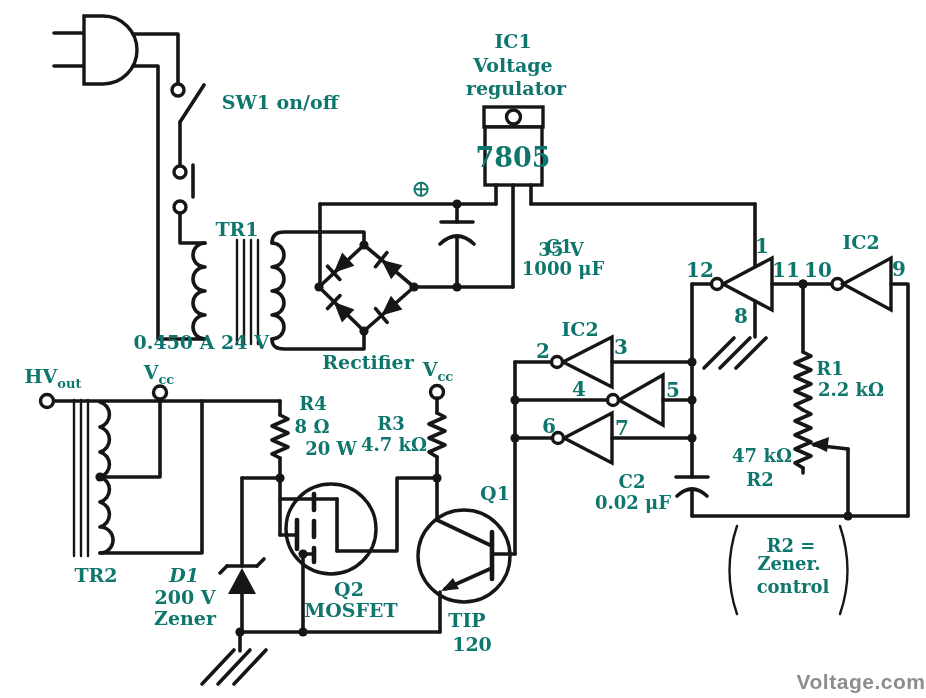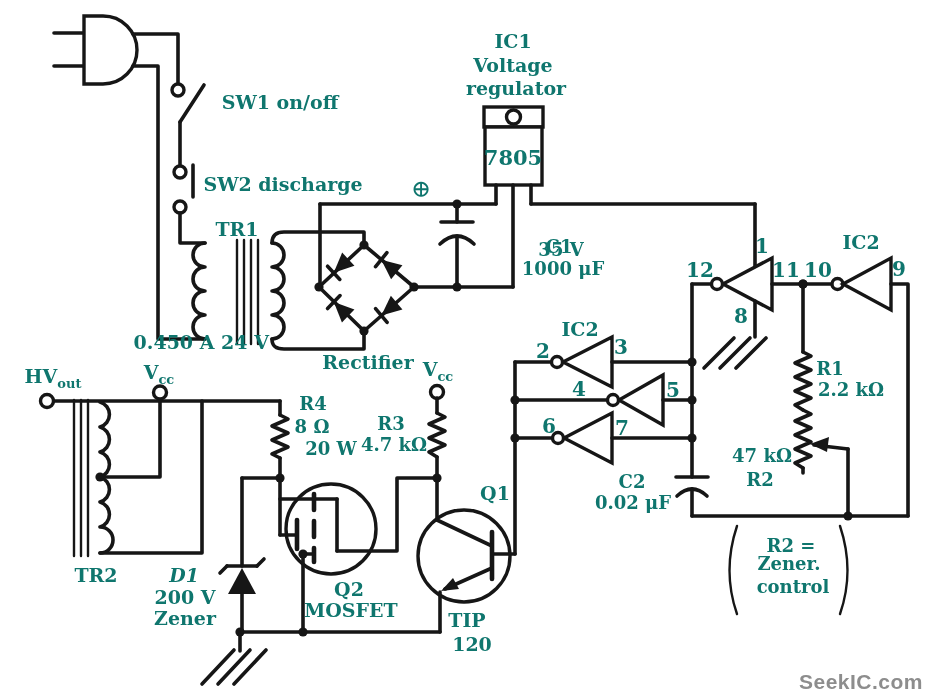--- a/index.html
+++ b/index.html
@@ -7,21 +7,21 @@
          font-family:"DejaVu Serif",serif;}
   svg{position:absolute;left:0;top:0;}
   .wire{stroke:#161616;stroke-width:3.6;fill:none;stroke-linecap:round;stroke-linejoin:round;}
   .thin{stroke:#161616;stroke-width:2.4;fill:none;stroke-linecap:round;}
   .thick{stroke:#161616;stroke-width:4.6;fill:none;stroke-linecap:round;}
   .sym{stroke:#161616;stroke-width:3.4;fill:#ffffff;}
   .blob{fill:#161616;stroke:none;}
   .lbl{position:absolute;transform:translate(-50%,-50%);white-space:nowrap;color:#0f766e;
        font-weight:700;line-height:1;font-size:19px;}
   .s18{font-size:18px;}
-  .s24{font-size:21px;}
+  .s24{font-size:27px;}
   .pin{font-size:20px;}
   .plus{font-size:24px;font-weight:400;}
   .sub{font-size:13px;vertical-align:-5px;font-weight:700;}
   .wm{font-family:"Liberation Sans",sans-serif;color:#8d8d8d;font-size:21px;font-weight:700;
       letter-spacing:0.5px;}
 </style>
 </head>
 <body>
 
 <div class="stage">
@@ -253,21 +253,20 @@
 
   <g>
     <path class="thin" d="M737,526 Q722,571 737,614"></path>
     <path class="thin" d="M840,526 Q855,571 840,614"></path>
   </g>
 
   <circle class="blob" cx="803" cy="284" r="4.6"></circle>
 </svg>
 
 <div class="lbl" style="left:280px;top:102px;">SW1 on/off</div>
-<div class="lbl" style="left:283px;top:184px;">SW2 discharge</div>
 <div class="lbl" style="left:237px;top:229px;">TR1</div>
 <div class="lbl" style="left:174px;top:342px;">0.450 A</div>
 <div class="lbl" style="left:245px;top:342px;">24 V</div>
 <div class="lbl" style="left:368px;top:362px;">Rectifier</div>
 
 <div class="lbl" style="left:513px;top:41px;">IC1</div>
 <div class="lbl" style="left:513px;top:65px;">Voltage</div>
 <div class="lbl" style="left:516px;top:88px;">regulator</div>
 <div class="lbl s24" style="left:513px;top:157px;">7805</div>
 <div class="lbl plus" style="left:421px;top:189px;">⊕</div>
@@ -315,15 +314,15 @@
 <div class="lbl s18" style="left:331px;top:449px;">20 W</div>
 <div class="lbl s18" style="left:391px;top:424px;">R3</div>
 <div class="lbl s18" style="left:394px;top:445px;">4.7 kΩ</div>
 
 <div class="lbl" style="left:349px;top:589px;">Q2</div>
 <div class="lbl" style="left:351px;top:610px;">MOSFET</div>
 <div class="lbl" style="left:495px;top:493px;">Q1</div>
 <div class="lbl" style="left:467px;top:620px;">TIP</div>
 <div class="lbl" style="left:472px;top:644px;">120</div>
 
-<div class="lbl wm" style="left:861px;top:681px;">SeekIC.com</div>
+<div class="lbl wm" style="left:861px;top:681px;">Voltage.com</div>
 
 </div>
 
 </body></html>

